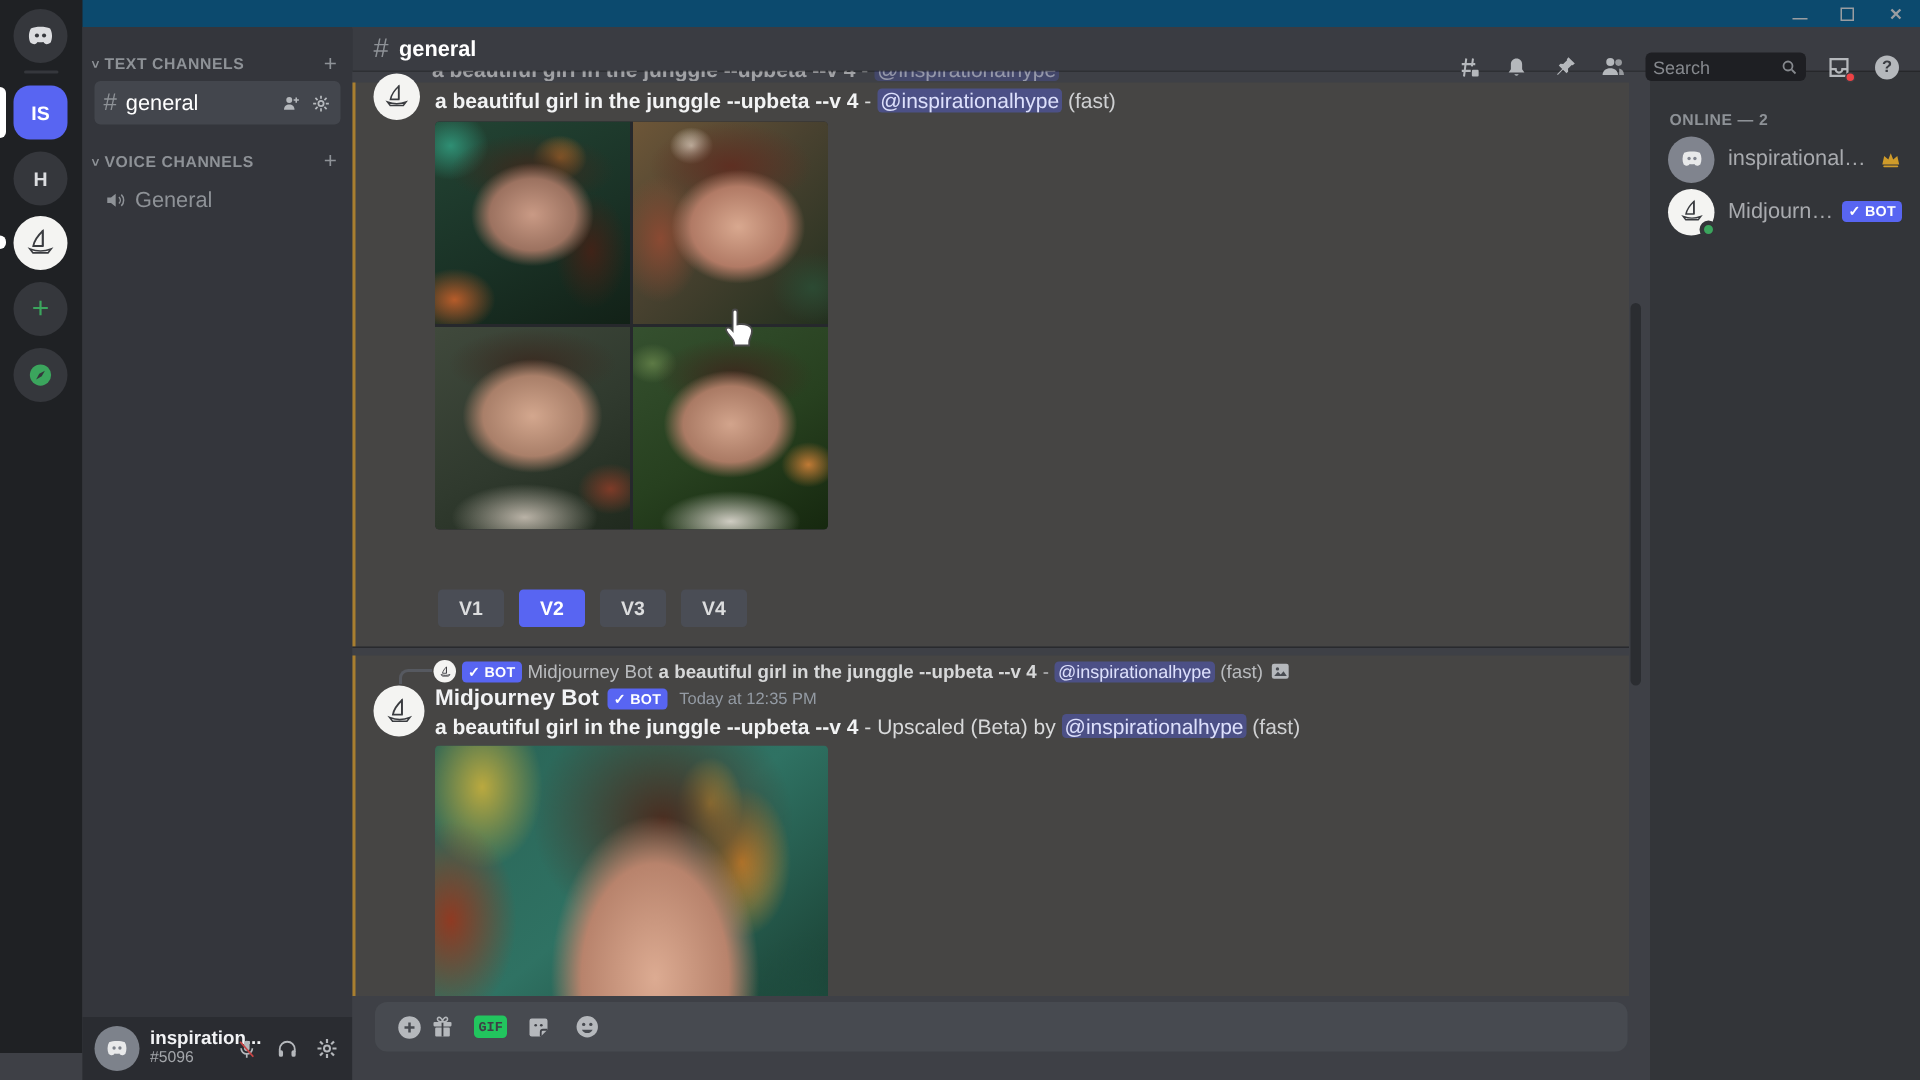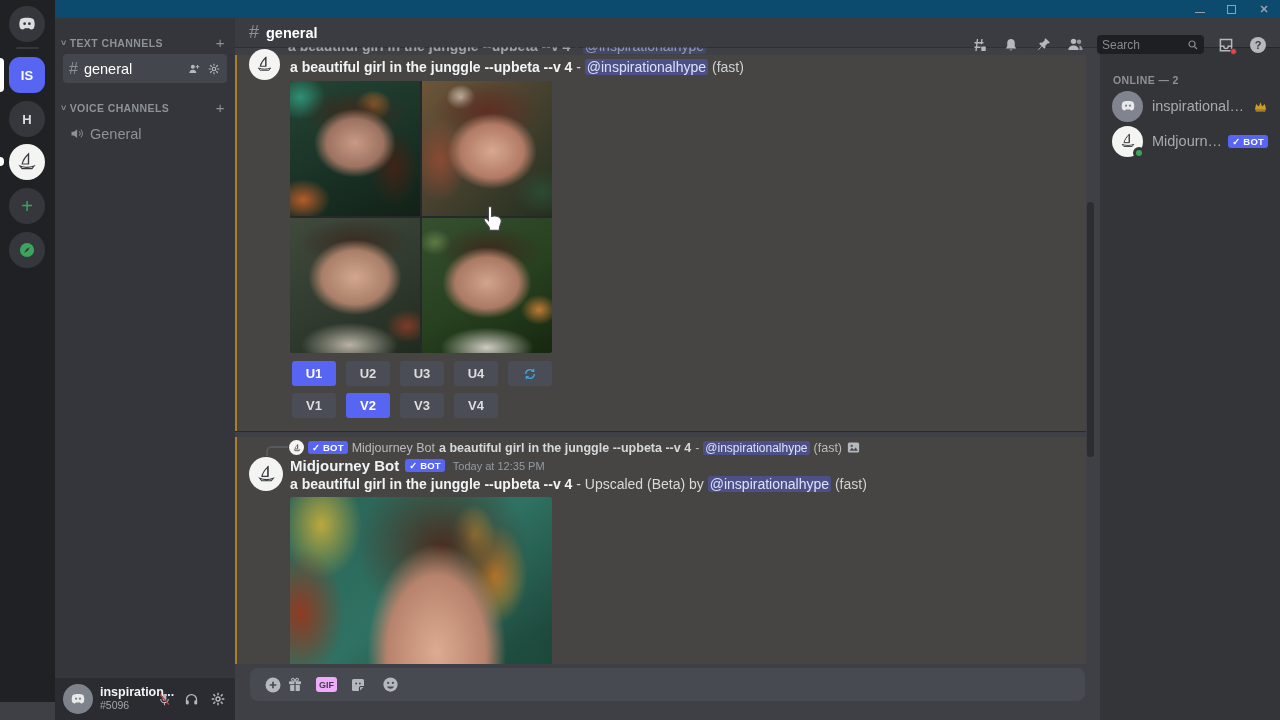--- a/index.html
+++ b/index.html
@@ -152,21 +152,21 @@
 
   
   .composer { position:absolute; left:235px; top:664px; width:865px; height:56px; background:#3e4046; }
   .composer-box { position:absolute; left:15px; top:4px; width:835px; height:33px; background:#474a50; border-radius:8px;
     display:flex; align-items:center; padding:0 12px; }
   .composer-box input { flex:1; background:transparent; border:none; outline:none; color:#dcddde; font-size:14px;
     font-family:"Liberation Sans",sans-serif; margin-left:12px; }
   .composer-box input::placeholder { color:#72767d; }
   .cicon { width:22px; height:22px; display:flex; align-items:center; justify-content:center; color:#b5b8bc; cursor:pointer; flex:none; }
   .cicons { display:flex; gap:10px; align-items:center; }
-  .gif-badge { background:#f0abfc; color:#3e4046; font-size:9px; font-weight:bold; border-radius:3px; padding:2.5px 3px; }
+  .gif-badge { background:#22c55e; color:#3e4046; font-size:9px; font-weight:bold; border-radius:3px; padding:2.5px 3px;font-family:Liberation Mono, monospace; }
 
   
   .members { position:absolute; left:1100px; top:47px; width:180px; height:673px; background:#333539; }
   .members-header { position:absolute; left:13px; top:27px; color:#8e9297; font-size:10.5px; font-weight:bold; letter-spacing:.4px; }
   .member-row { position:absolute; left:6px; width:168px; height:34px; border-radius:4px; display:flex; align-items:center;
     padding:0 6px; cursor:pointer; }
   .member-row .mavatar { width:31px; height:31px; border-radius:50%; display:flex; align-items:center; justify-content:center; position:relative; flex:none; }
   .member-name { margin-left:9px; color:#a8aaae; font-size:14.5px; white-space:nowrap; overflow:hidden; text-overflow:ellipsis; }
   .status-dot { position:absolute; right:-2px; bottom:-2px; width:12px; height:12px; border-radius:50%; background:#3ba55d; border:3px solid #333539; }
 </style>
@@ -359,31 +359,20 @@
       <div class="cell c1"></div>
       <div class="cell c2"></div>
       <div class="cell c3"></div>
       <div class="cell c4"></div>
     </div>
 
     <svg class="cursor-hand" viewBox="0 0 24 24">
       <path d="M9 2.5c.7 0 1.2.55 1.2 1.25V10l.9-.15c2.6-.4 6.4.5 6.4 3.4 0 1.3-.45 2.4-.85 3.35-.3.75-.55 1.45-.55 2.15v1.75H8.6v-1.3c0-.9-.55-1.6-1.3-2.45-.9-1.05-2-2.2-2.7-3.75-.3-.7.15-1.45.95-1.45.8 0 1.5.5 2.25 1.4V3.75C7.8 3.05 8.3 2.5 9 2.5Z" fill="#fff" stroke="#4a4a4a" stroke-width=".9"></path>
     </svg>
 
-    <div class="btn-row" style="top:306px;">
-      <button class="mj-btn active">U1</button>
-      <button class="mj-btn">U2</button>
-      <button class="mj-btn">U3</button>
-      <button class="mj-btn">U4</button>
-      <button class="mj-btn">
-        <svg width="16" height="16" viewBox="0 0 24 24">
-          <path d="M5.5 12a6.5 6.5 0 0 1 11-4.7M17.5 4.5v3.6h-3.6M18.5 12a6.5 6.5 0 0 1-11 4.7M6.5 19.5v-3.6h3.6" fill="none" stroke="#459fd6" stroke-width="2.1"></path>
-        </svg>
-      </button>
-    </div>
     <div class="btn-row" style="top:338px;">
       <button class="mj-btn">V1</button>
       <button class="mj-btn active">V2</button>
       <button class="mj-btn">V3</button>
       <button class="mj-btn">V4</button>
     </div>
   </div>
 
   <div class="msg-divider"></div>
 

